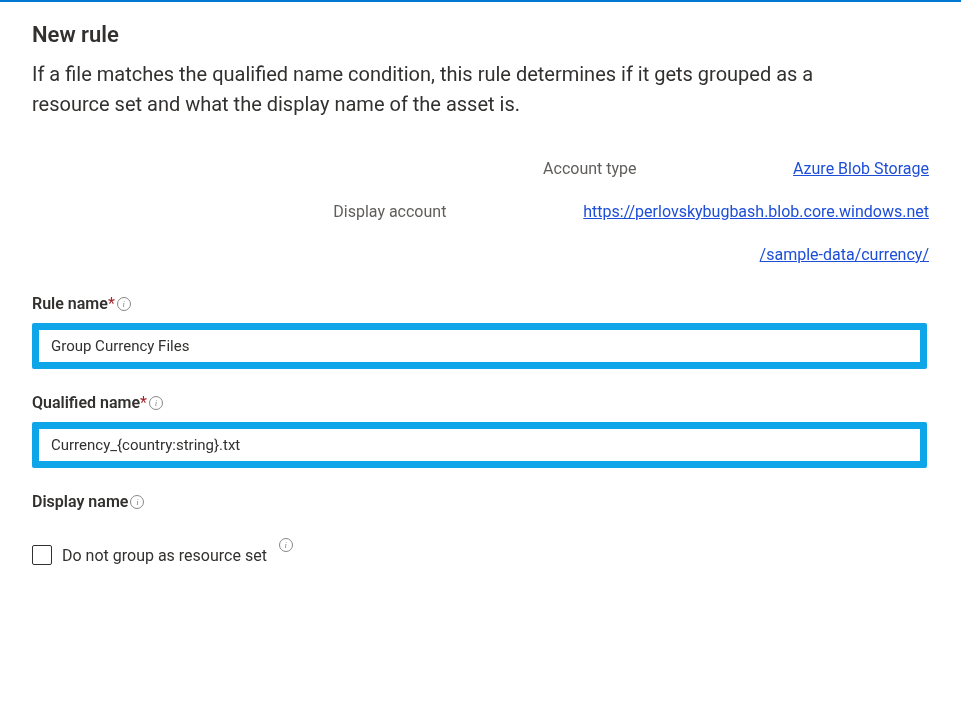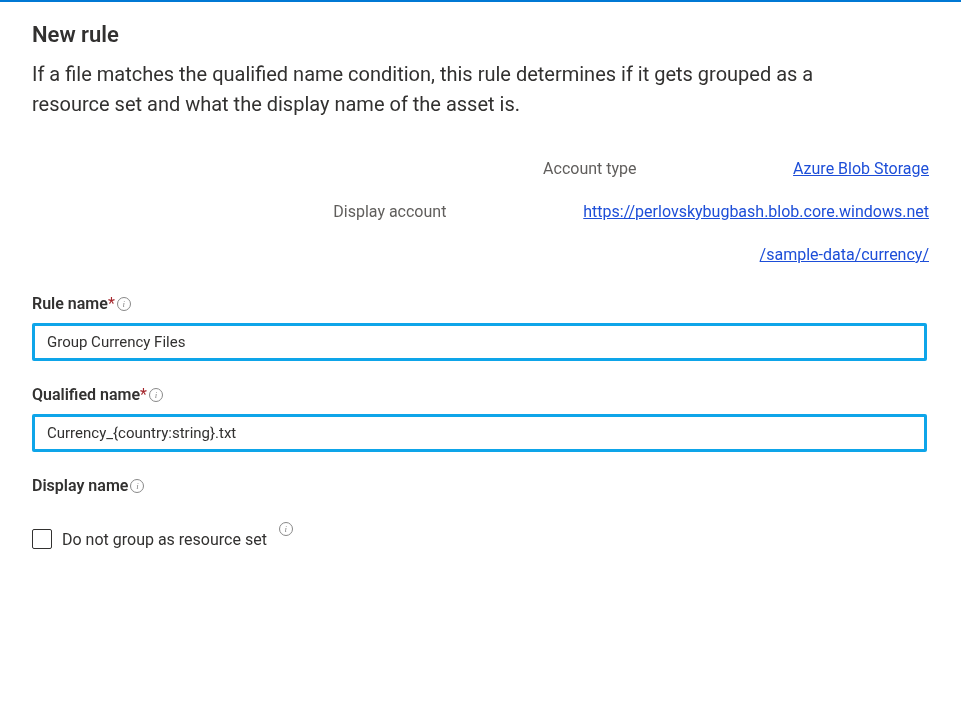--- a/index.html
+++ b/index.html
@@ -78,21 +78,21 @@
       font-family: Georgia, serif;
       font-weight: 400;
       cursor: default;
       margin-left: 2px;
     }
     .text-input {
       width: 100%;
       max-width: 895px;
       padding: 7px 12px;
       font-size: 15px;
-      border: 3px solid #0ea5e9;
+      border: 7px solid #0ea5e9;
       border-radius: 2px;
       color: #323130;
       font-family: inherit;
       outline: none;
     }
     .checkbox-row {
       display: flex;
       align-items: center;
       gap: 10px;
       margin-top: 8px;

